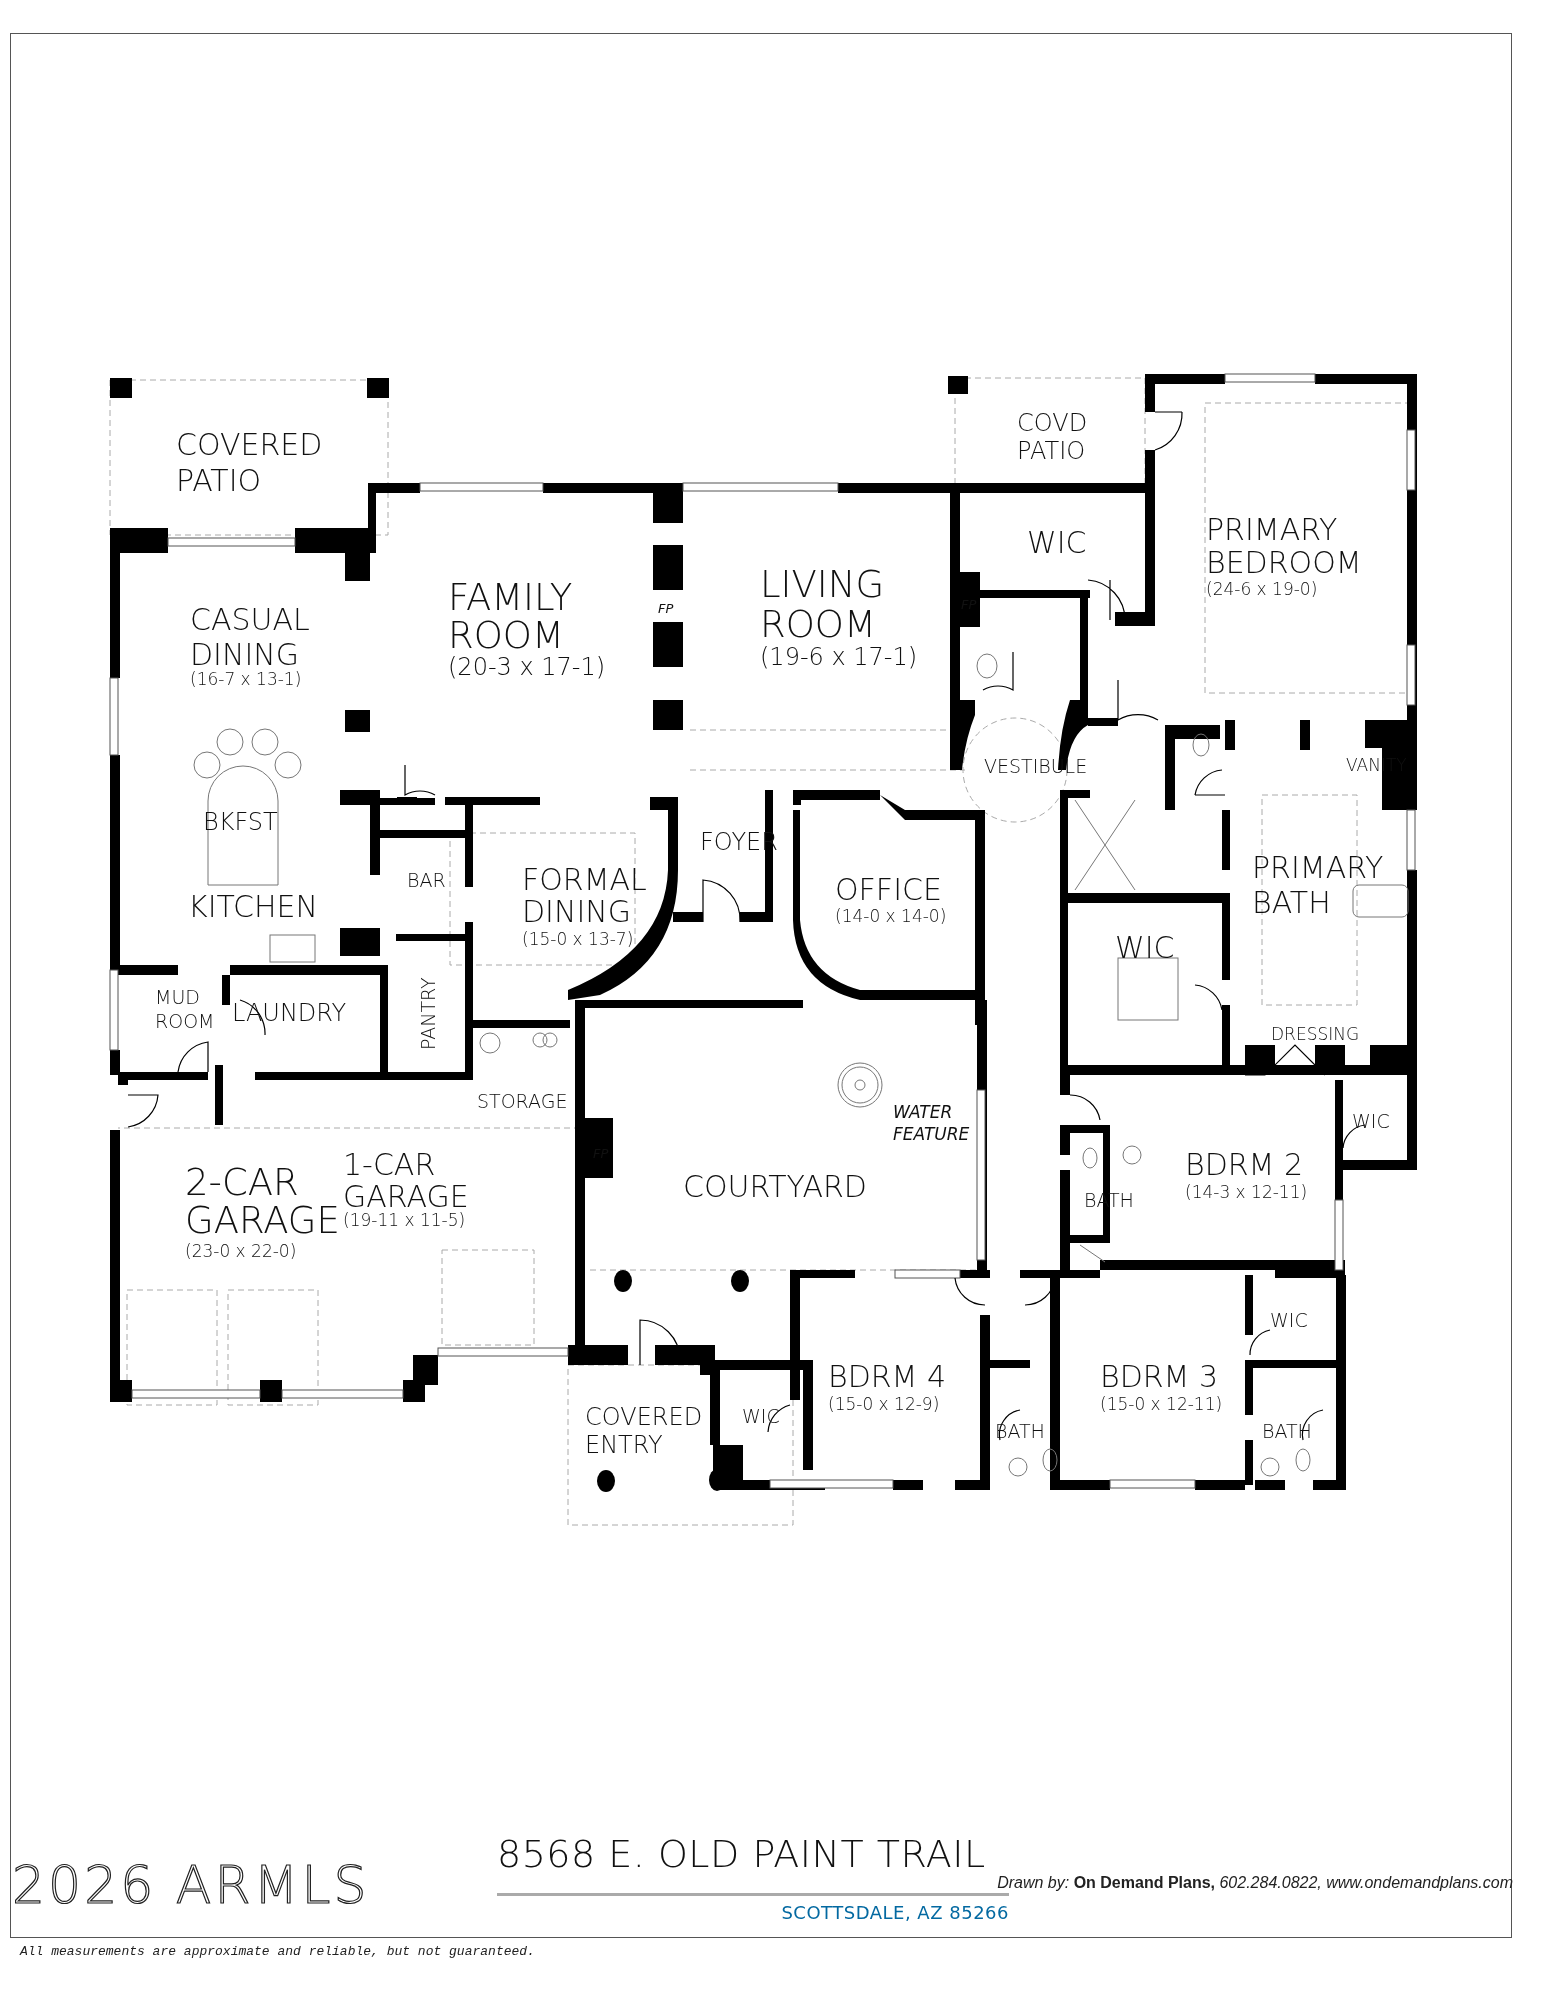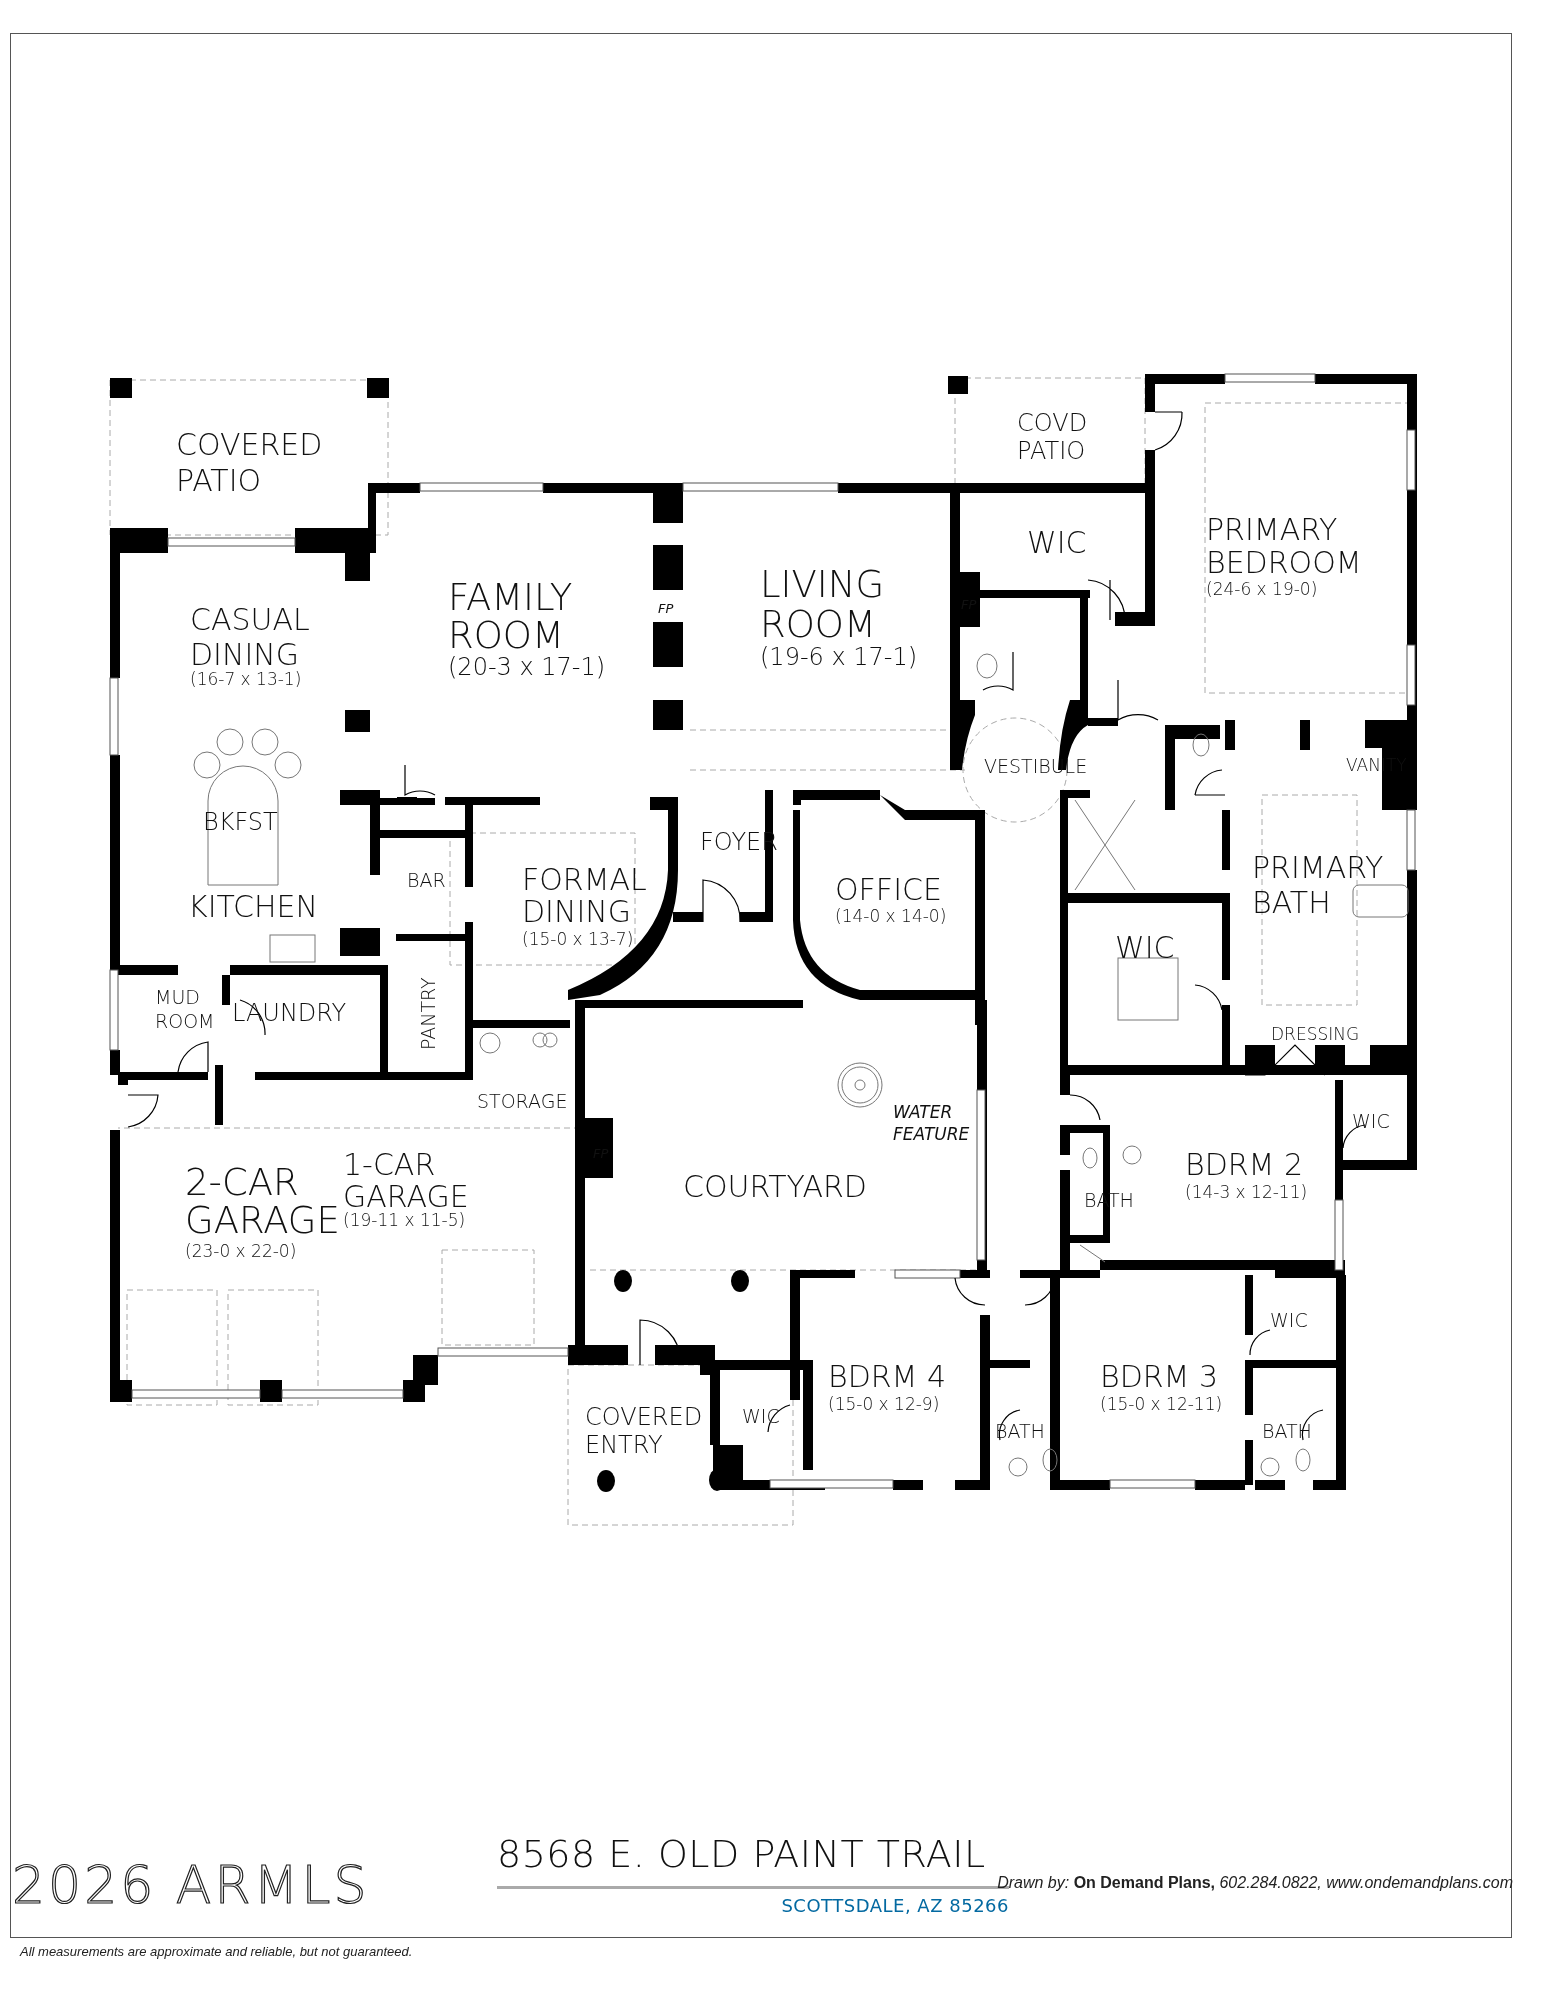--- a/index.html
+++ b/index.html
@@ -13,24 +13,24 @@
   .door { stroke: #000; stroke-width: 1.2; fill: none; }
   .lbl { font-family: "DejaVu Sans", sans-serif; fill: #111; font-weight: 300; }
   .lbl-xl { font-size: 37px; }
   .lbl-l { font-size: 30px; }
   .lbl-m { font-size: 24px; }
   .lbl-s { font-size: 19px; }
   .lbl-dim { font-size: 17px; }
   .lbl-it { font-style: italic; font-size: 17px; }
   .lbl-fp { font-style: italic; font-size: 13px; }
   .title-block { position: absolute; left: 497px; top: 1832px; width: 512px; }
-  .address { font-family: "DejaVu Sans", sans-serif; font-weight: 300; font-size: 38px; color: #111; letter-spacing: 0.5px; padding-bottom: 10px; border-bottom: 3px solid #aaa; white-space: nowrap; }
+  .address { font-family: "DejaVu Sans", sans-serif; font-weight: 300; font-size: 38px; color: #111; letter-spacing: 0.5px; padding-bottom: 17px; border-bottom: 3px solid #aaa; white-space: nowrap; }
   .city { font-family: "DejaVu Sans", sans-serif; font-size: 18px; color: #0369a1; text-align: right; margin-top: 6px; letter-spacing: 0.5px; }
   .watermark { position: absolute; left: 12px; top: 1855px; font-family: "DejaVu Sans", sans-serif; font-weight: 200; font-size: 52px; color: #fff; -webkit-text-stroke: 1.2px #222; letter-spacing: 3px; }
-  .disclaimer { position: absolute; left: 20px; top: 1944px; font-family: Liberation Sans, sans-serif; font-style: italic; font-size: 13px; color: #222; }
+  .disclaimer { position: absolute; left: 20px; top: 1944px; font-family: Liberation Mono, monospace; font-style: italic; font-size: 13px; color: #222; }
   .credit { position: absolute; right: 32px; top: 1874px; font-family: Liberation Sans, sans-serif; font-size: 16px; color: #222; font-style: italic; }
   .credit b { font-style: normal; }
 </style>
 </head>
 <body>
 
 <div class="sheet-frame"></div>
 
 <svg class="plan" viewBox="0 0 1545 2000">
 

